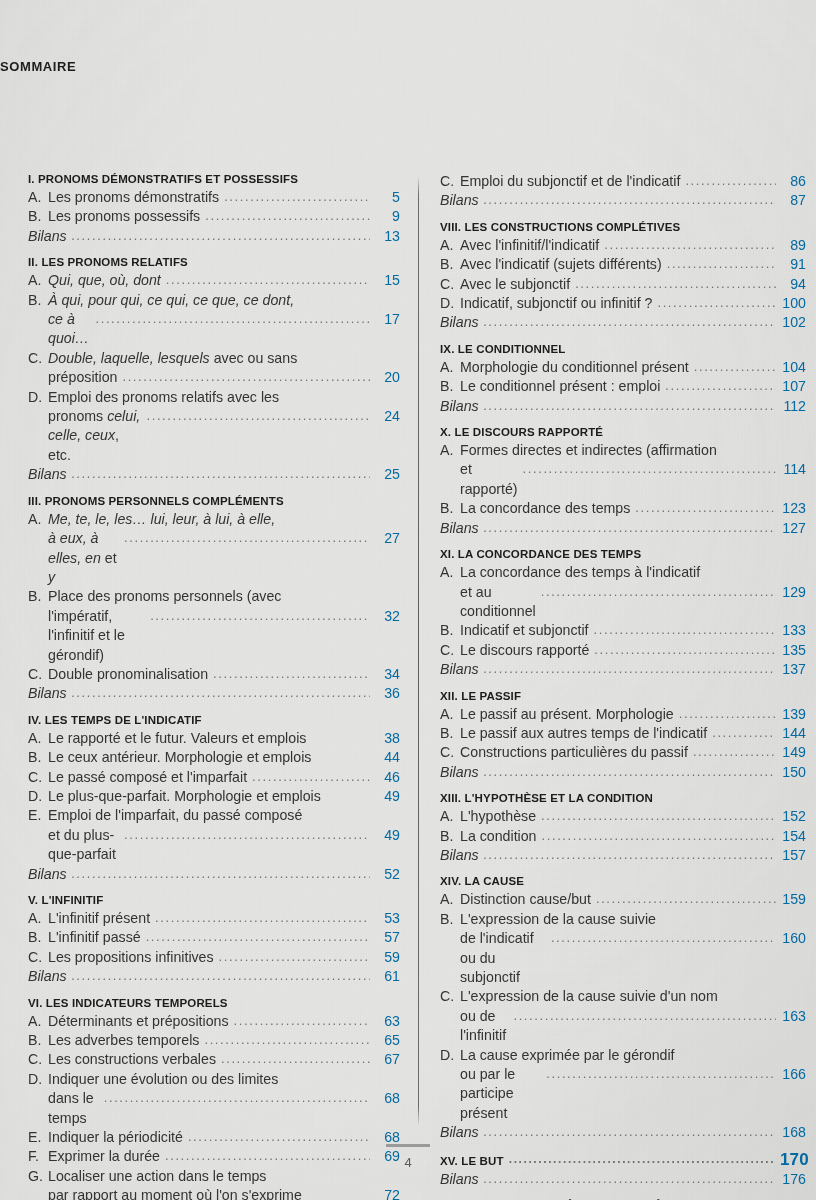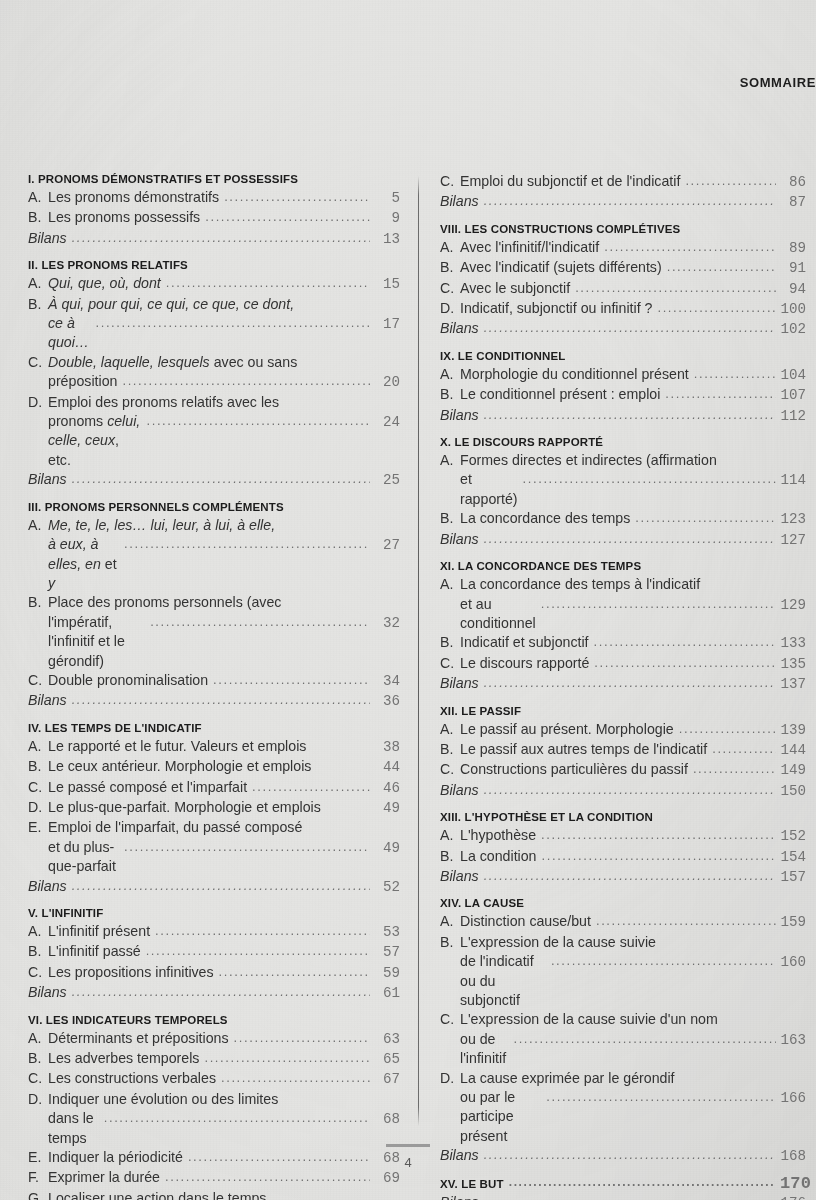--- a/index.html
+++ b/index.html
@@ -36,24 +36,24 @@
     pointer-events: none;
     background-image:
       repeating-linear-gradient(0deg, rgba(0,0,0,0.012) 0px, rgba(0,0,0,0.012) 1px, rgba(255,255,255,0.012) 1px, rgba(255,255,255,0.012) 2px),
       repeating-linear-gradient(90deg, rgba(0,0,0,0.010) 0px, rgba(0,0,0,0.010) 1px, rgba(255,255,255,0.010) 1px, rgba(255,255,255,0.010) 3px);
     opacity: 0.7;
   }
 
   
   .page-title {
     position: absolute;
-    top: 70px;
+    top: 54px;
     left: 0;
     width: 816px;
-    text-align: right;
+    text-align: left;
     font-weight: bold;
     font-size: 19px;
     letter-spacing: 0.6px;
     font-variant: small-caps;
     text-transform: lowercase;
     color: #1d1d1d;
     z-index: 3;
   }
   .page-title::first-letter { font-size: 19px; }
 
@@ -151,22 +151,21 @@
     letter-spacing: 1.6px;
     position: relative;
     top: -1px;
   }
   .dots.none { letter-spacing: 0; }
   .pageno {
     flex: 0 0 auto;
     width: 26px;
     text-align: right;
     font-style: normal;
-    color: #737373;
-    font-family: Liberation Mono, monospace;
+    color: #0369a1;
   }
   .pageno.w3 { width: 26px; }
   .sec-head .dots { font-size: 12px; top: -2px; }
   .sec-head .pageno { font-weight: bold; font-size: 17px; }
 
   em.it { font-style: italic; }
   span.ro { font-style: normal; }
   .nodots { flex: 1 1 auto; }
 
   

